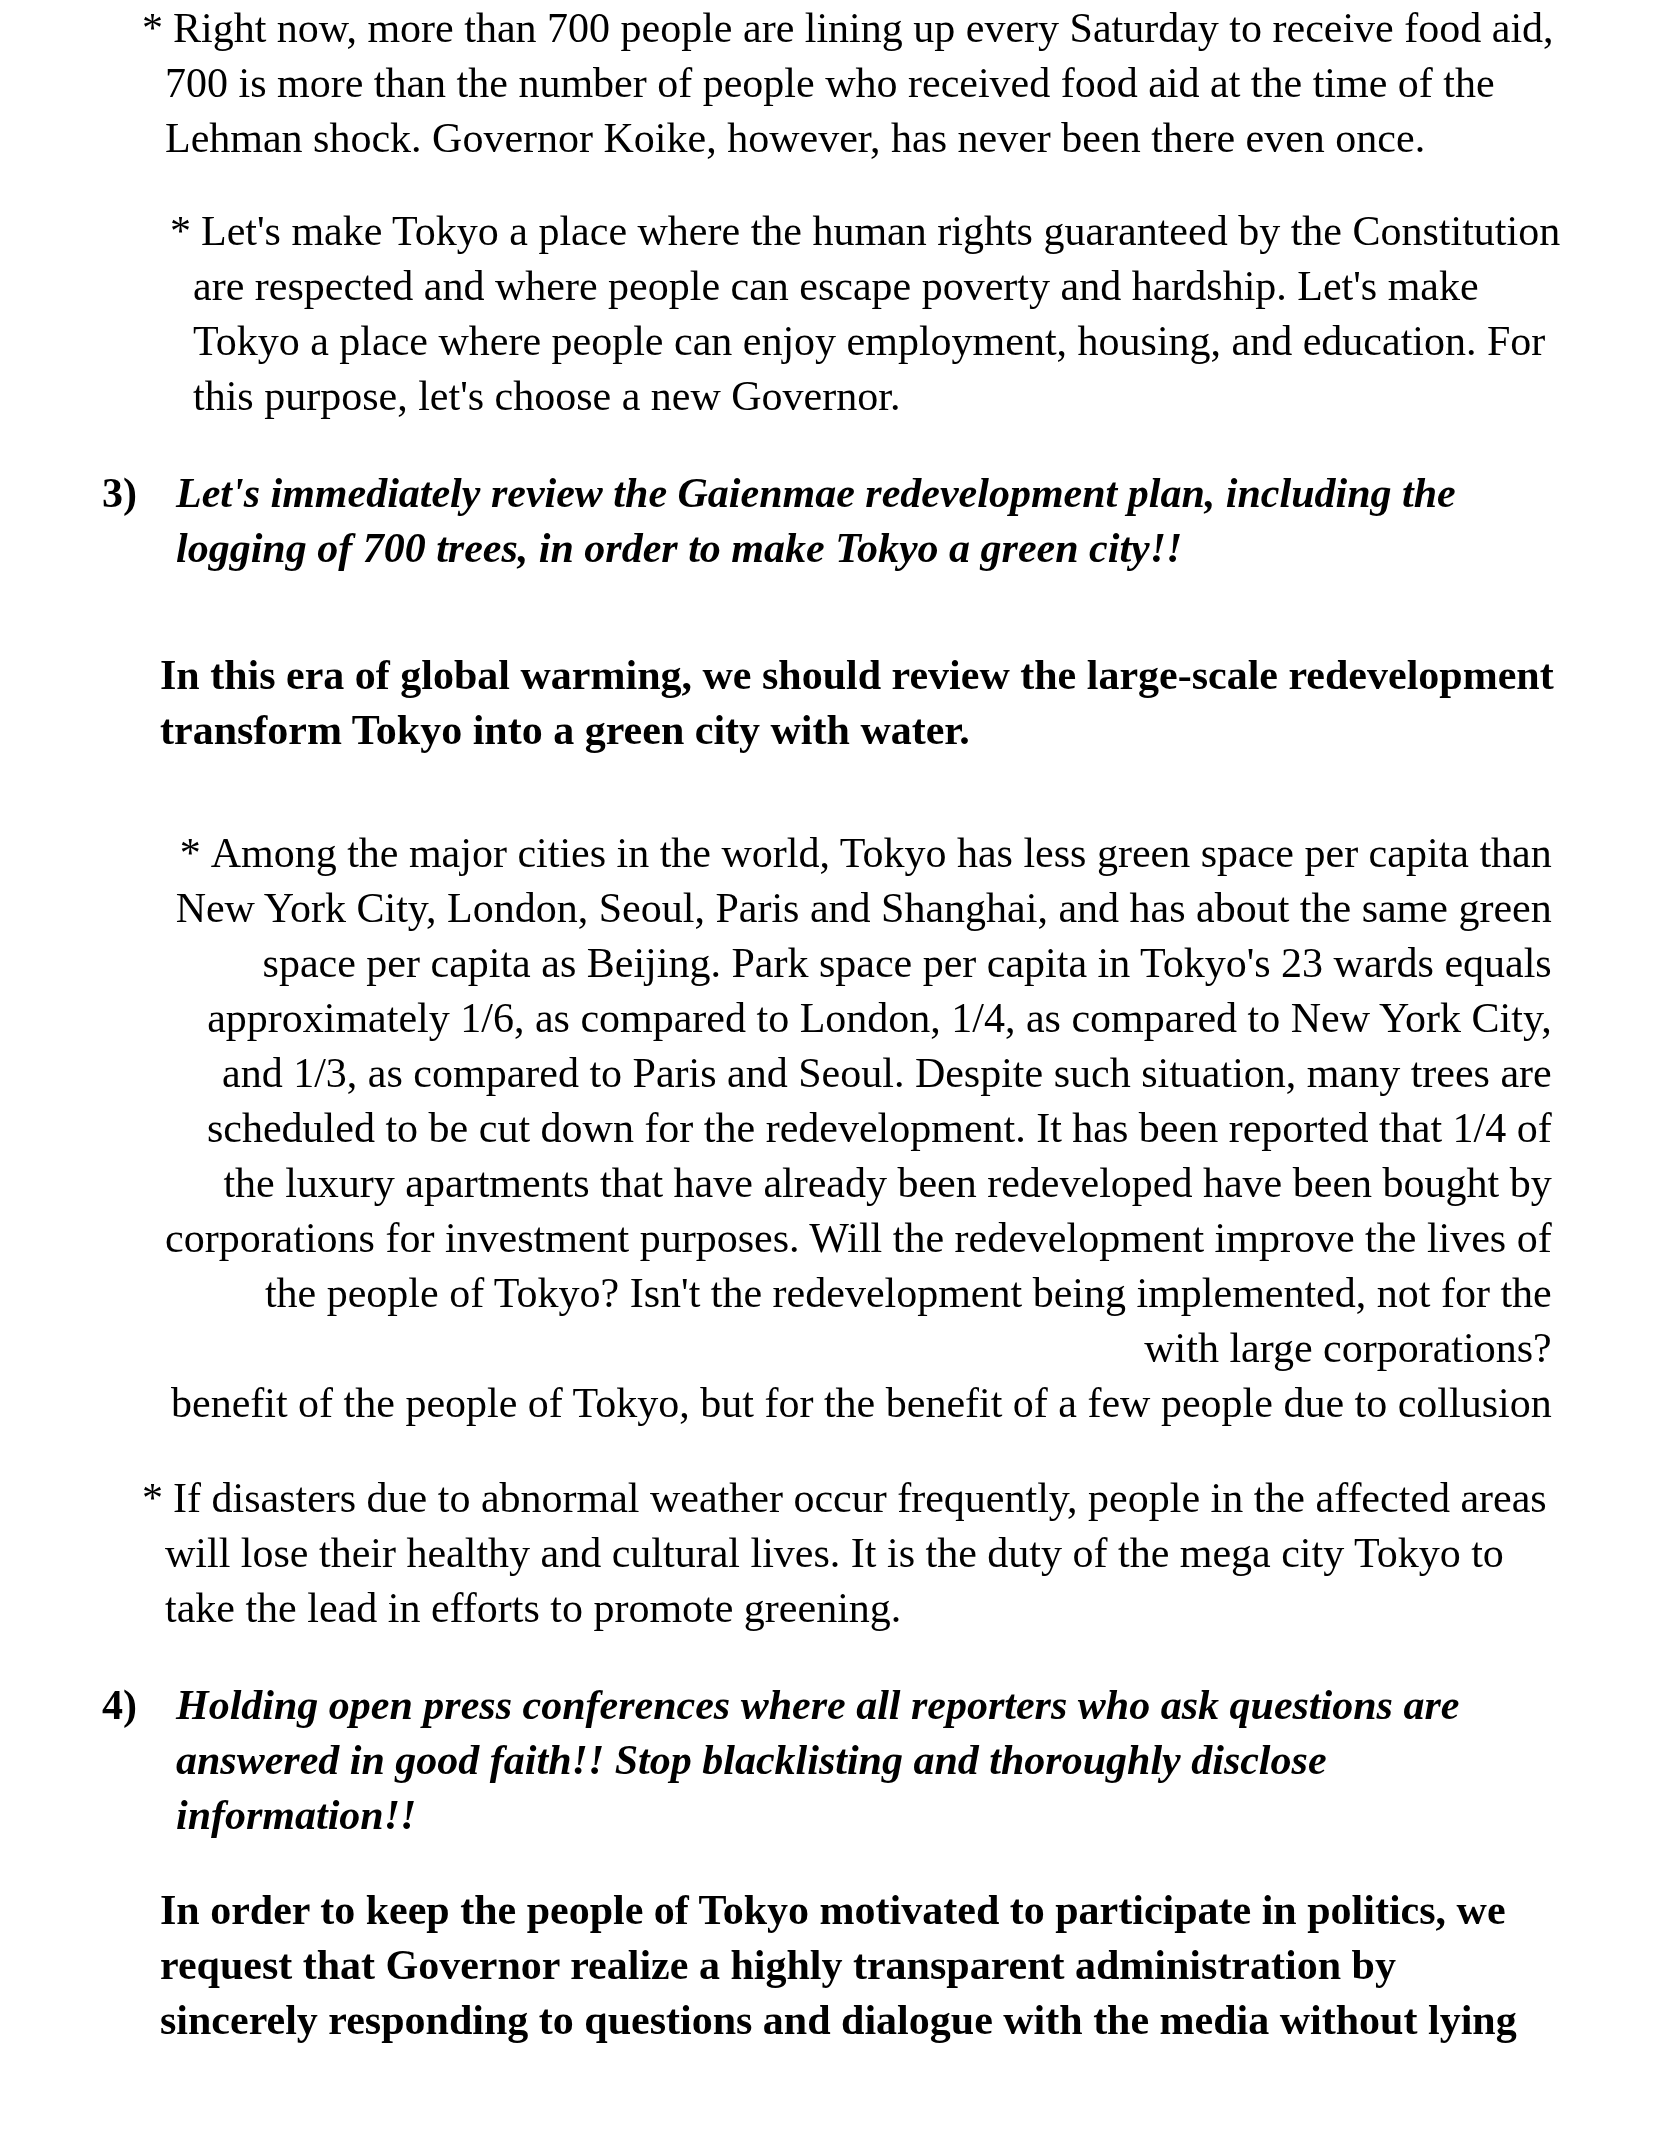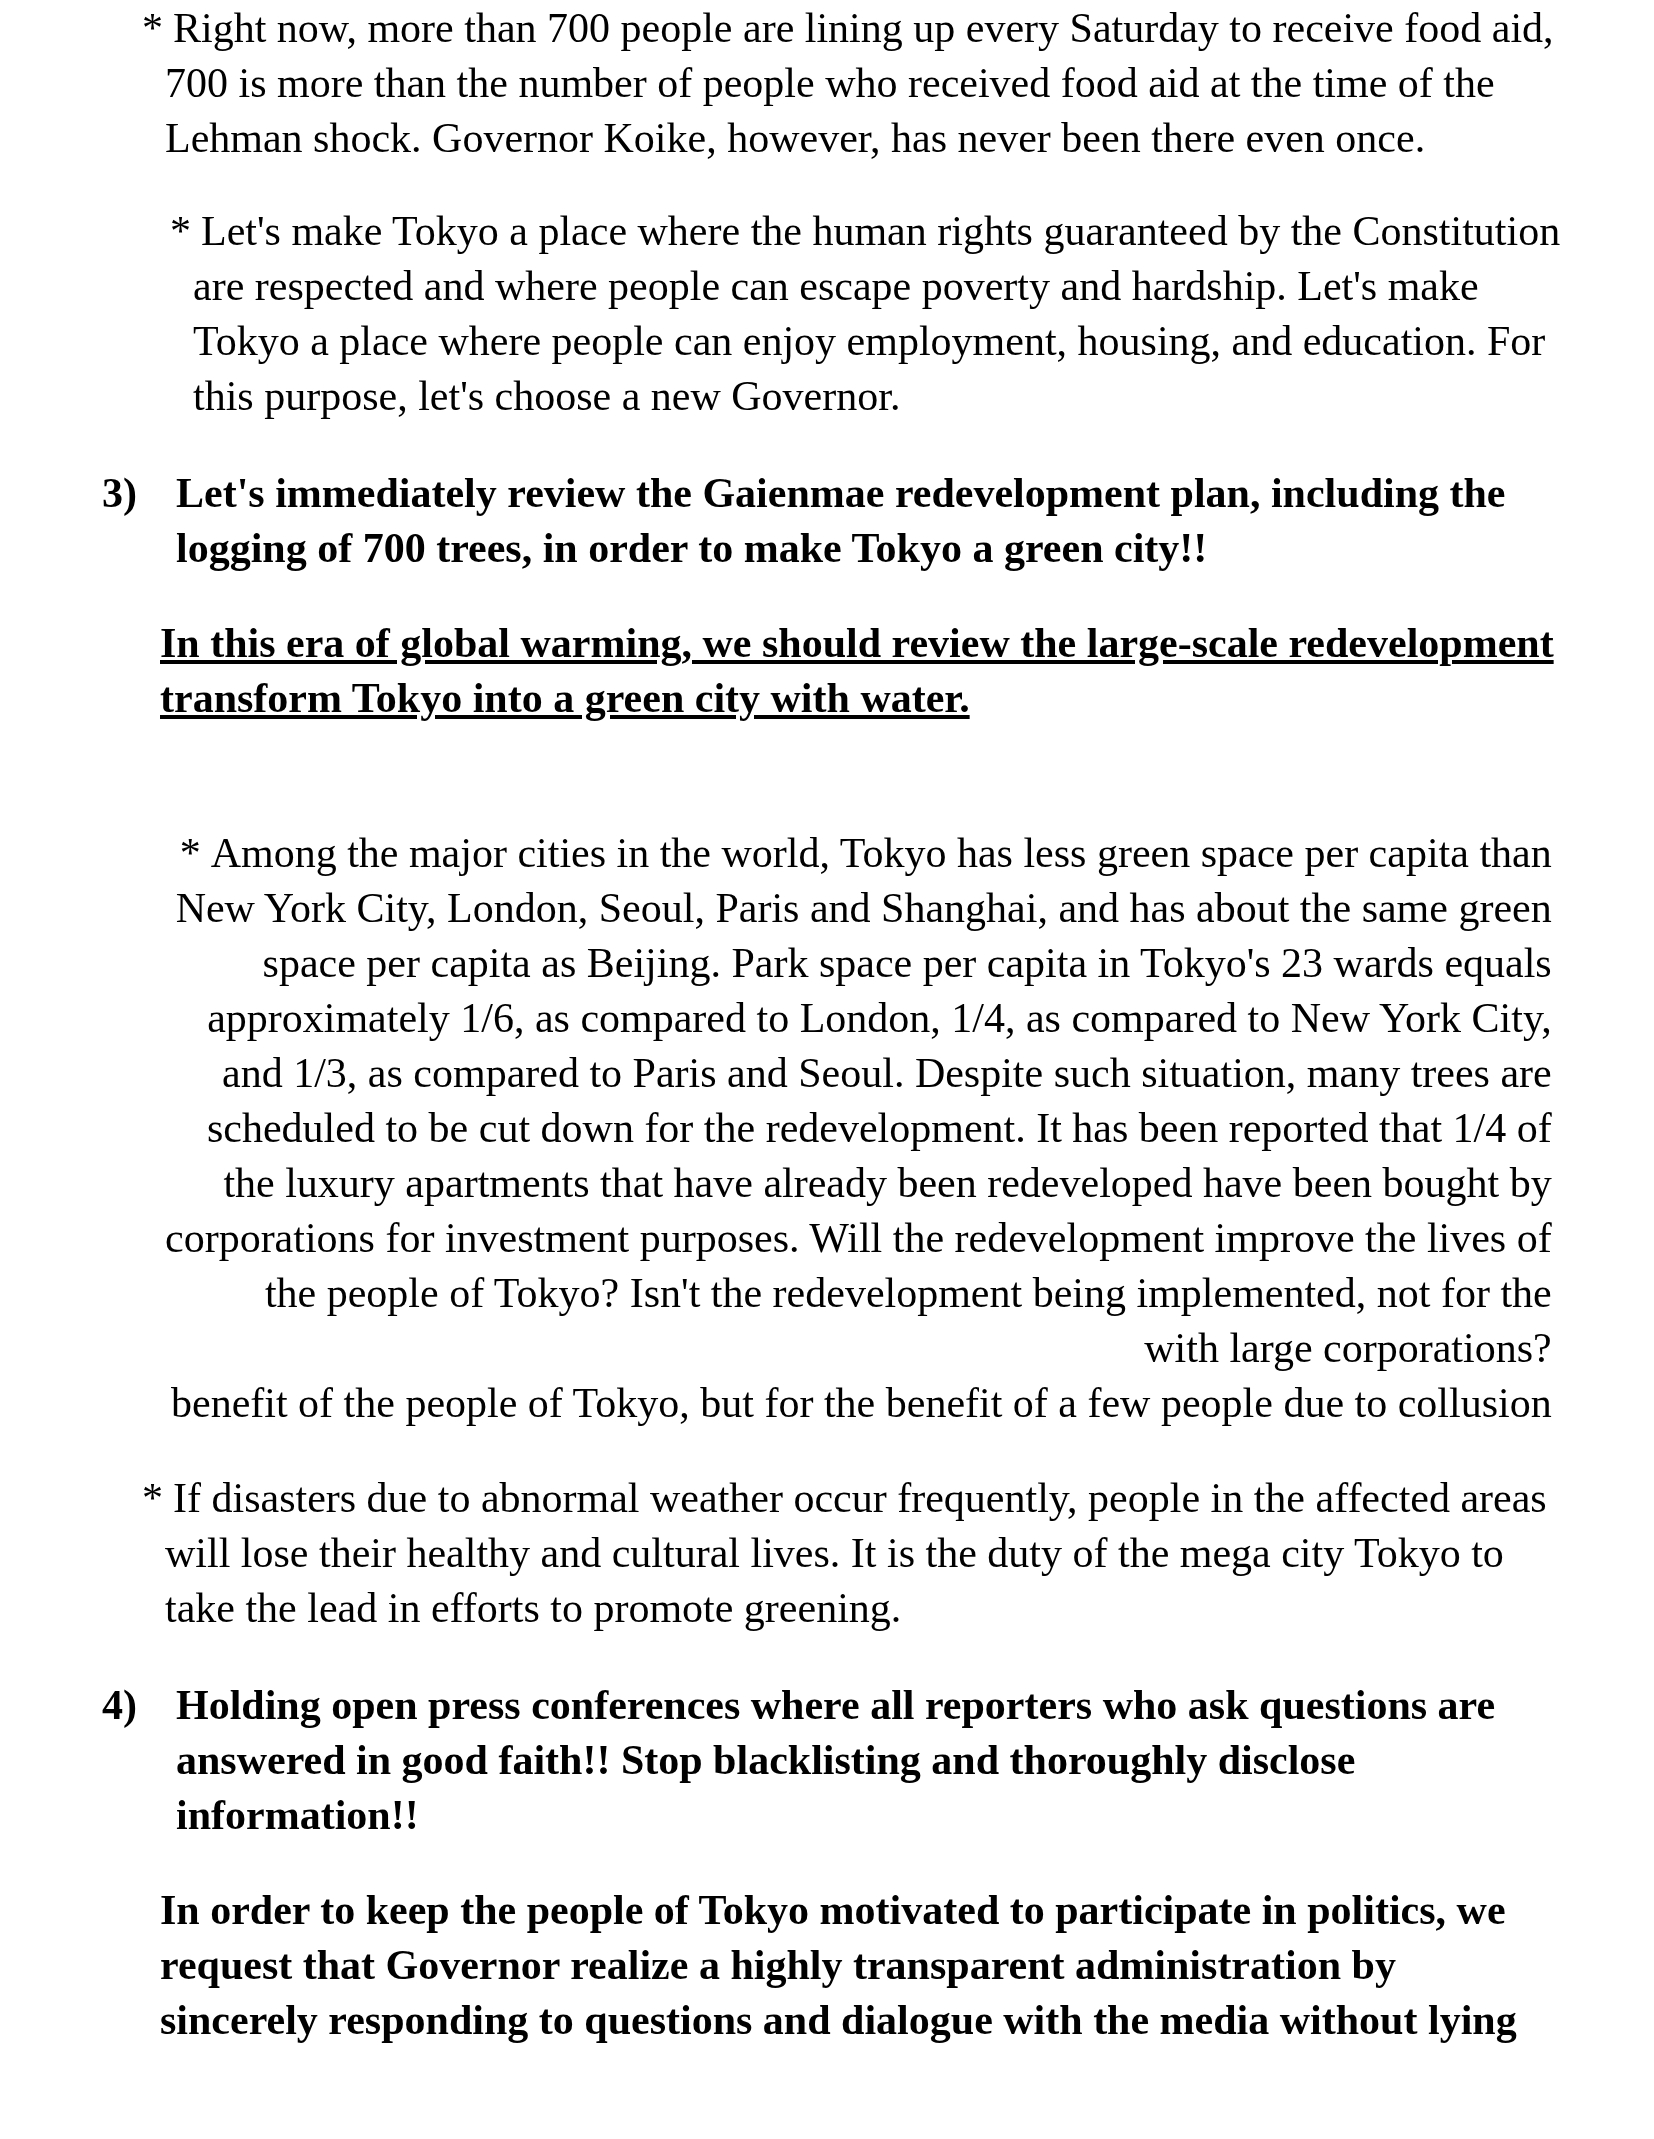--- a/index.html
+++ b/index.html
@@ -39,29 +39,29 @@
   .bullet .star { margin-right: 10px; }
 
   
   .heading { left: 102px; }
   .heading .num {
     position: absolute;
     left: 0;
     top: 0;
     height: 55px;
   }
-  .heading .line { padding-left: 74px; }
+  .heading .line { padding-left: 74px; font-style: italic; }
 
   
   .boldpara { left: 160px; }
 
   #pA { top: 1px; }
   #pB { top: 204px; margin-left: 28px; }
   #h3 { top: 466px; }
-  #b3 { top: 616px; text-decoration: underline; }
+  #b3 { top: 648px; }
   #pC { top: 826px; text-align: right; }
   #pD { top: 1471px; }
   #h4 { top: 1678px; }
   #b4 { top: 1883px; }
 </style>
 </head>
 <body>
 
 <div class="page">
 

